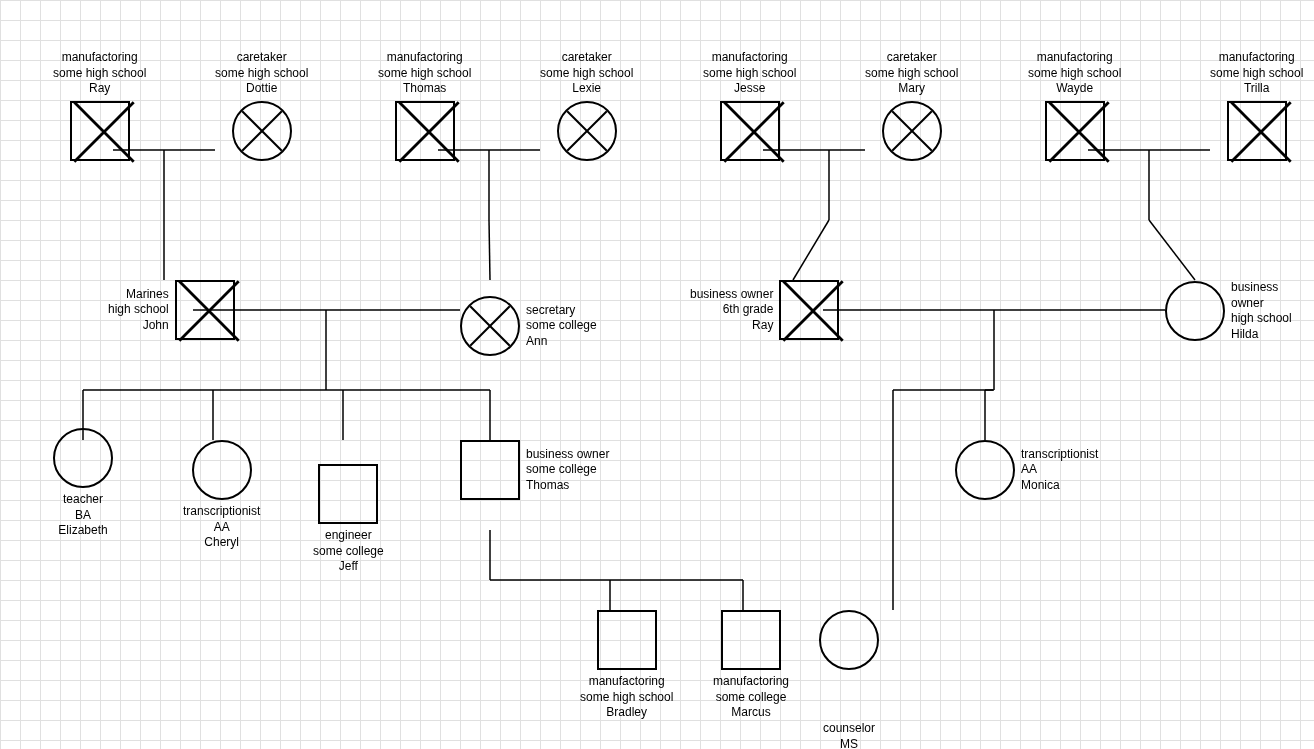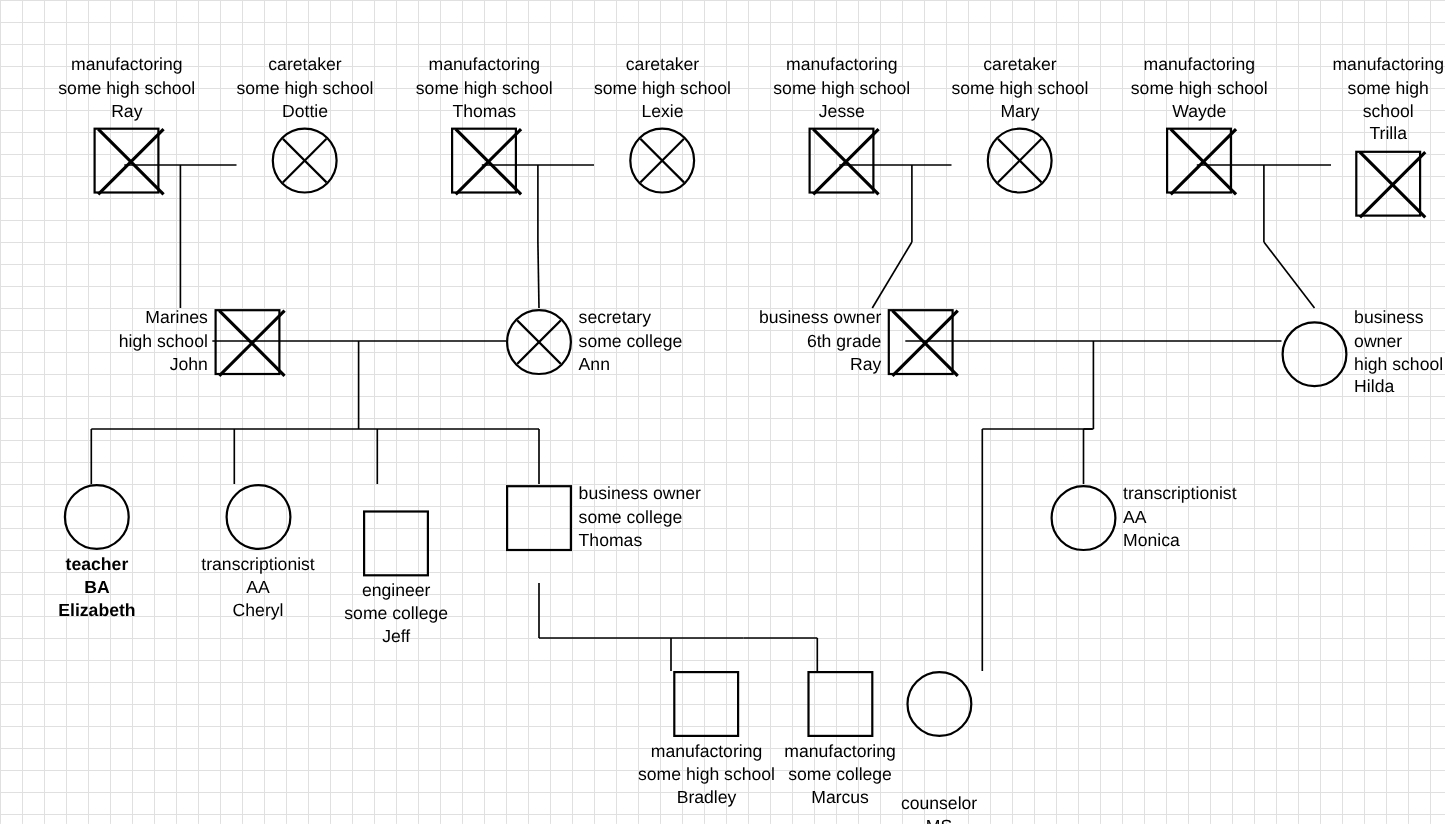--- a/index.html
+++ b/index.html
@@ -27,21 +27,21 @@
       pointer-events: none;
     }
     .node {
       position: absolute;
       display: flex;
       flex-direction: column;
       align-items: center;
       text-align: center;
     }
     .node-label {
-      font-size: 16px;
+      font-size: 12px;
       line-height: 1.3;
       white-space: pre-line;
     }
     .shape-container {
       position: relative;
       display: flex;
       align-items: center;
       justify-content: center;
     }
     
@@ -235,42 +235,42 @@
     </div>
   </div>
 
   <div class="node" style="left:88px;top:280px; flex-direction:row; align-items:center;">
     <div class="node-label" style="margin-right:6px; text-align:right;margin-left:20px;">Marines<br>high school<br>John</div>
     <div class="shape-container">
       <div class="sq"></div>
     </div>
   </div>
 
-  <div class="node" style="left:460px;top:280px; flex-direction:row; align-items:center;">
+  <div class="node" style="left:460px;top:296px; flex-direction:row; align-items:center;">
     <div class="shape-container">
       <div class="ci"></div>
     </div>
     <div class="node-label" style="margin-left:6px; text-align:left;">secretary<br>some college<br>Ann</div>
   </div>
 
   <div class="node" style="left:690px;top:280px; flex-direction:row; align-items:center;">
     <div class="node-label" style="margin-right:6px; text-align:right;">business owner<br>6th grade<br>Ray</div>
     <div class="shape-container">
       <div class="sq"></div>
     </div>
   </div>
 
   <div class="node" style="left:1165px;top:280px; flex-direction:row; align-items:center;">
     <div class="shape-container">
       <div class="ci-plain"></div>
     </div>
     <div class="node-label" style="margin-left:6px; text-align:left;">business owner<br>high school<br>Hilda</div>
   </div>
 
-  <div class="node" style="left:53px;top:440px;font-weight:bold;">
+  <div class="node" style="left:53px;top:428px;">
     <div class="shape-container">
       <div class="ci-plain"></div>
     </div>
     <div class="node-label label-below">teacher<br>BA<br>Elizabeth</div>
   </div>
 
   <div class="node" style="left:183px;top:440px;">
     <div class="shape-container">
       <div class="ci-plain"></div>
     </div>

